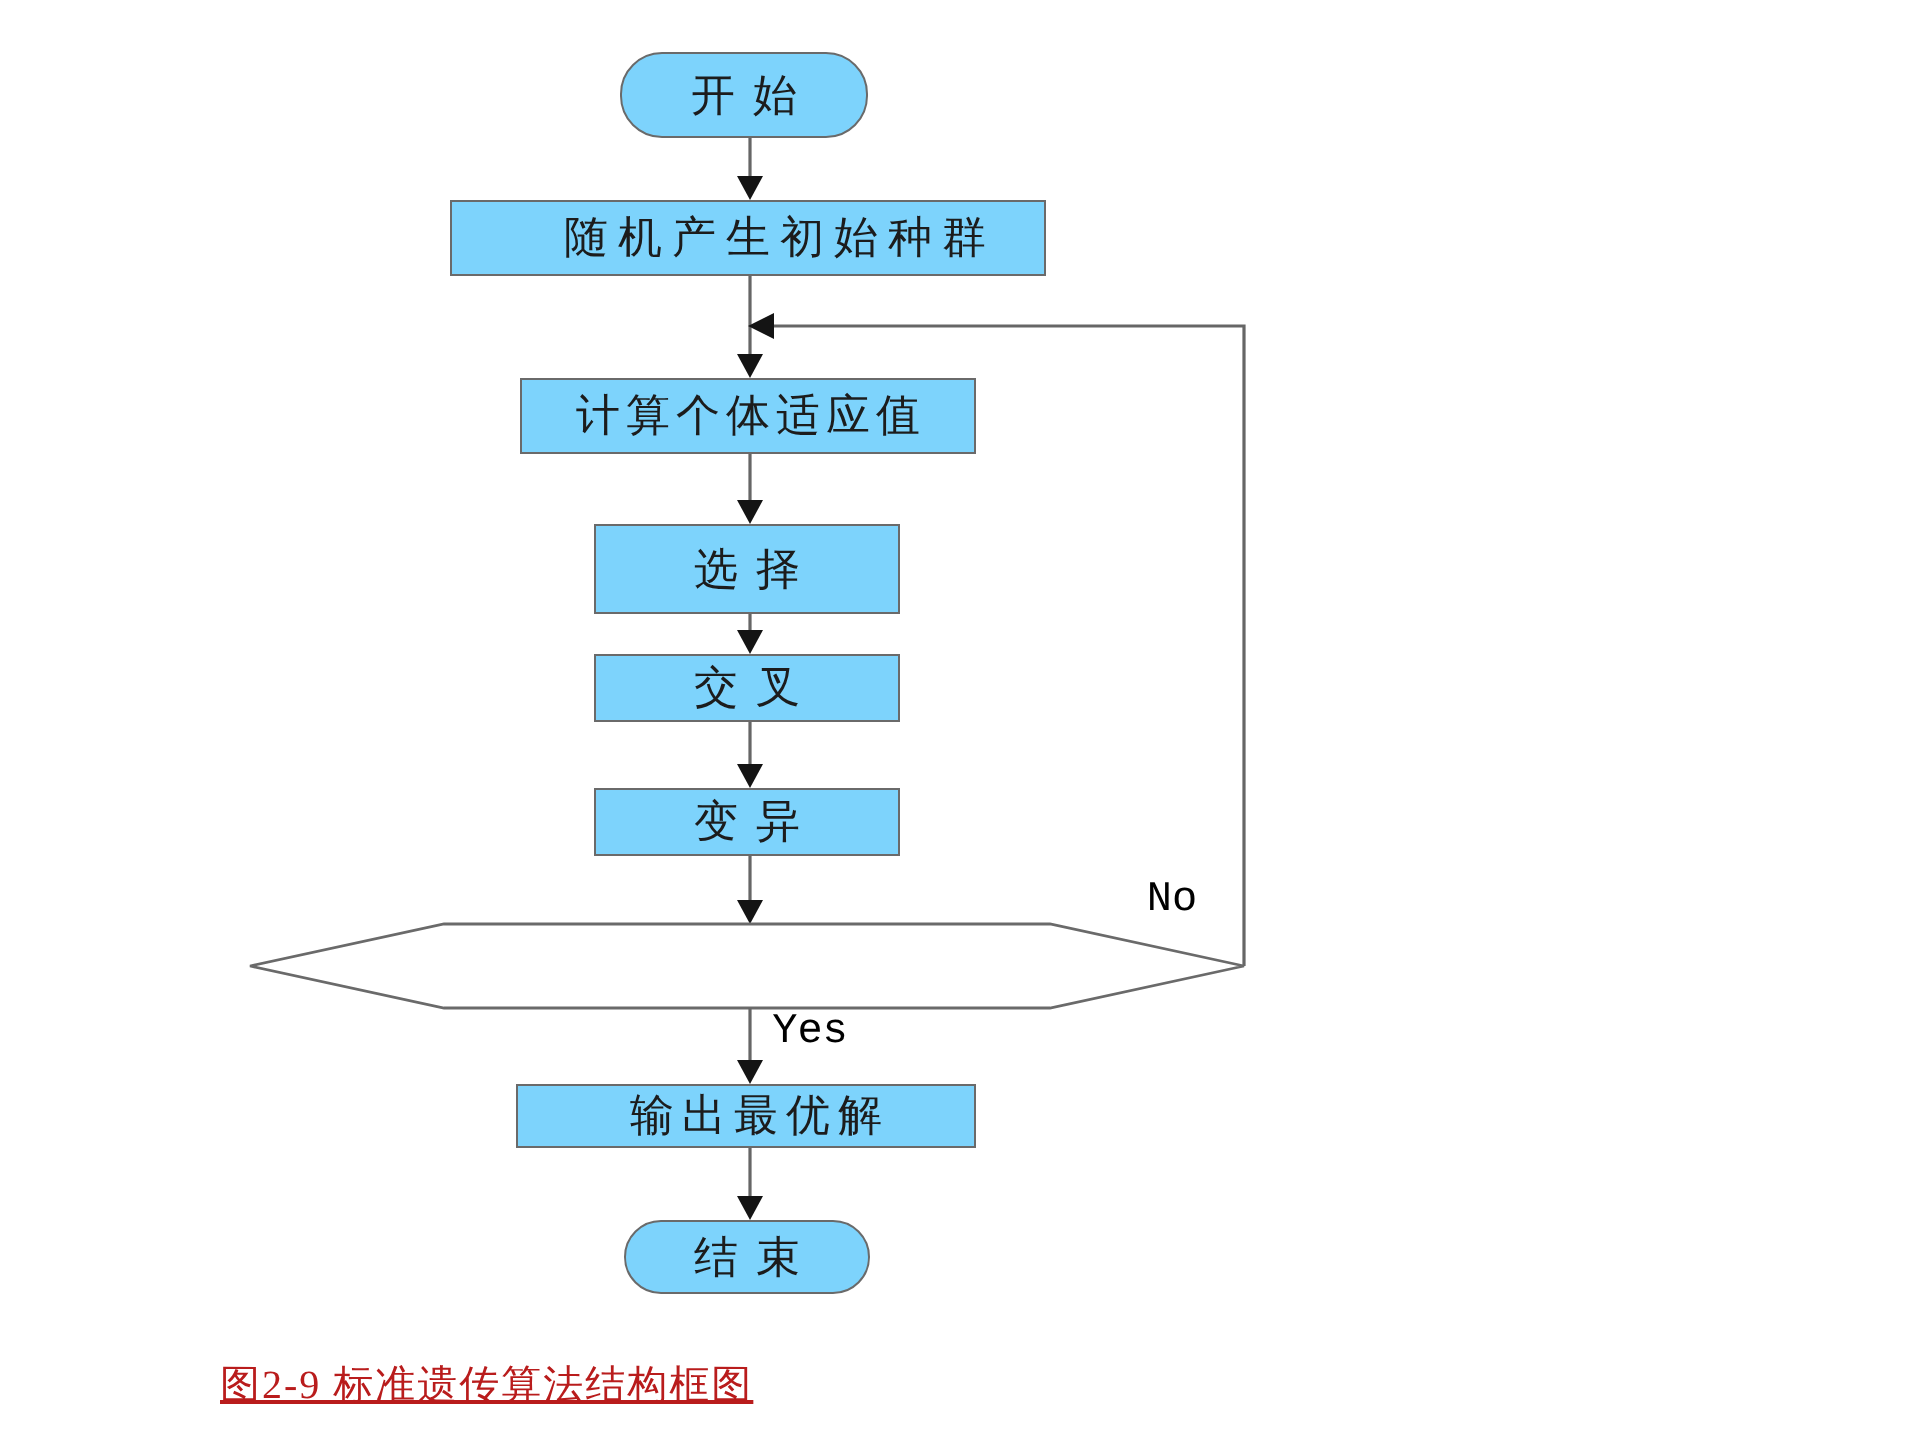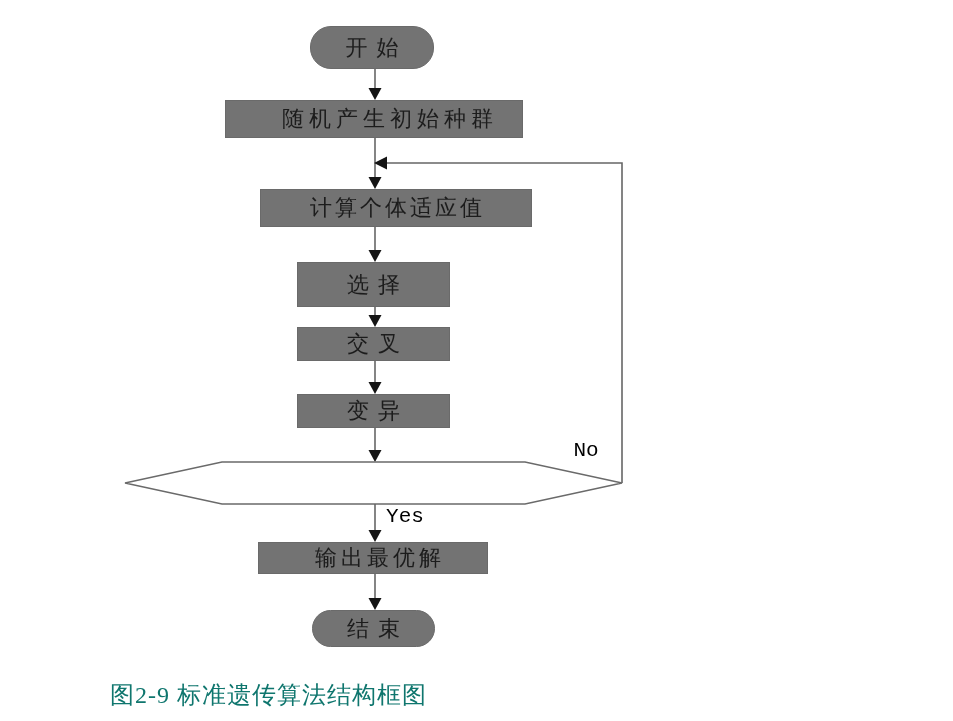--- a/index.html
+++ b/index.html
@@ -21,21 +21,21 @@
     left: 0;
     top: 0;
   }
   .node {
     position: absolute;
     display: flex;
     align-items: center;
     justify-content: center;
     box-sizing: border-box;
     border: 1.4px solid #6a6a6a;
-    background: #737373;
+    background: #7dd3fc;
     font-size: 22px;
     line-height: 1;
     white-space: nowrap;
   }
   .stadium {
     border-radius: 21px;
   }
   .free-label {
     position: absolute;
     display: flex;
@@ -53,24 +53,25 @@
   }
   .sp9 { letter-spacing: 9px; padding-left: 9px; }
   .sp5 { letter-spacing: 5px; padding-left: 5px; }
   .sp4 { letter-spacing: 4px; padding-left: 14px; }
   .sp3 { letter-spacing: 3px; padding-left: 3px; }
   .sp1 { letter-spacing: 1px; }
   .caption {
     position: absolute;
     left: 110px;
     top: 679px;
-    font-size: 24px;
+    font-size: 20px;
     letter-spacing: 1px;
-    color: #0f766e;
+    color: #b91c1c;
     white-space: nowrap;
+    text-decoration: underline;
   }
   svg .edge {
     stroke: #666666;
     stroke-width: 1.6;
     fill: none;
   }
   svg .head {
     fill: #141414;
     stroke: none;
   }
@@ -114,21 +115,21 @@
     <polygon class="head" points="375,542 368.5,530 381.5,530"></polygon>
 
     <line class="edge" x1="375" y1="574" x2="375" y2="599"></line>
     <polygon class="head" points="375,610 368.5,598 381.5,598"></polygon>
   </svg>
 
   <div class="node stadium sp9" style="left:310px; top:26px; width:124px; height:43px;">开始</div>
 
   <div class="node sp5" style="left:225px; top:100px; width:298px; height:38px;padding-left:32px;">随机产生初始种群</div>
 
-  <div class="node sp3" style="left:260px; top:189px; width:272px; height:38px;">计算个体适应值</div>
+  <div class="node sp3" style="left:260px; top:189px; width:228px; height:38px;">计算个体适应值</div>
 
   <div class="node sp9" style="left:297px; top:262px; width:153px; height:45px;">选择</div>
 
   <div class="node sp9" style="left:297px; top:327px; width:153px; height:34px;">交叉</div>
 
   <div class="node sp9" style="left:297px; top:394px; width:153px; height:34px;">变异</div>
 
 
   <div class="node sp4" style="left:258px; top:542px; width:230px; height:32px;">输出最优解</div>
 

